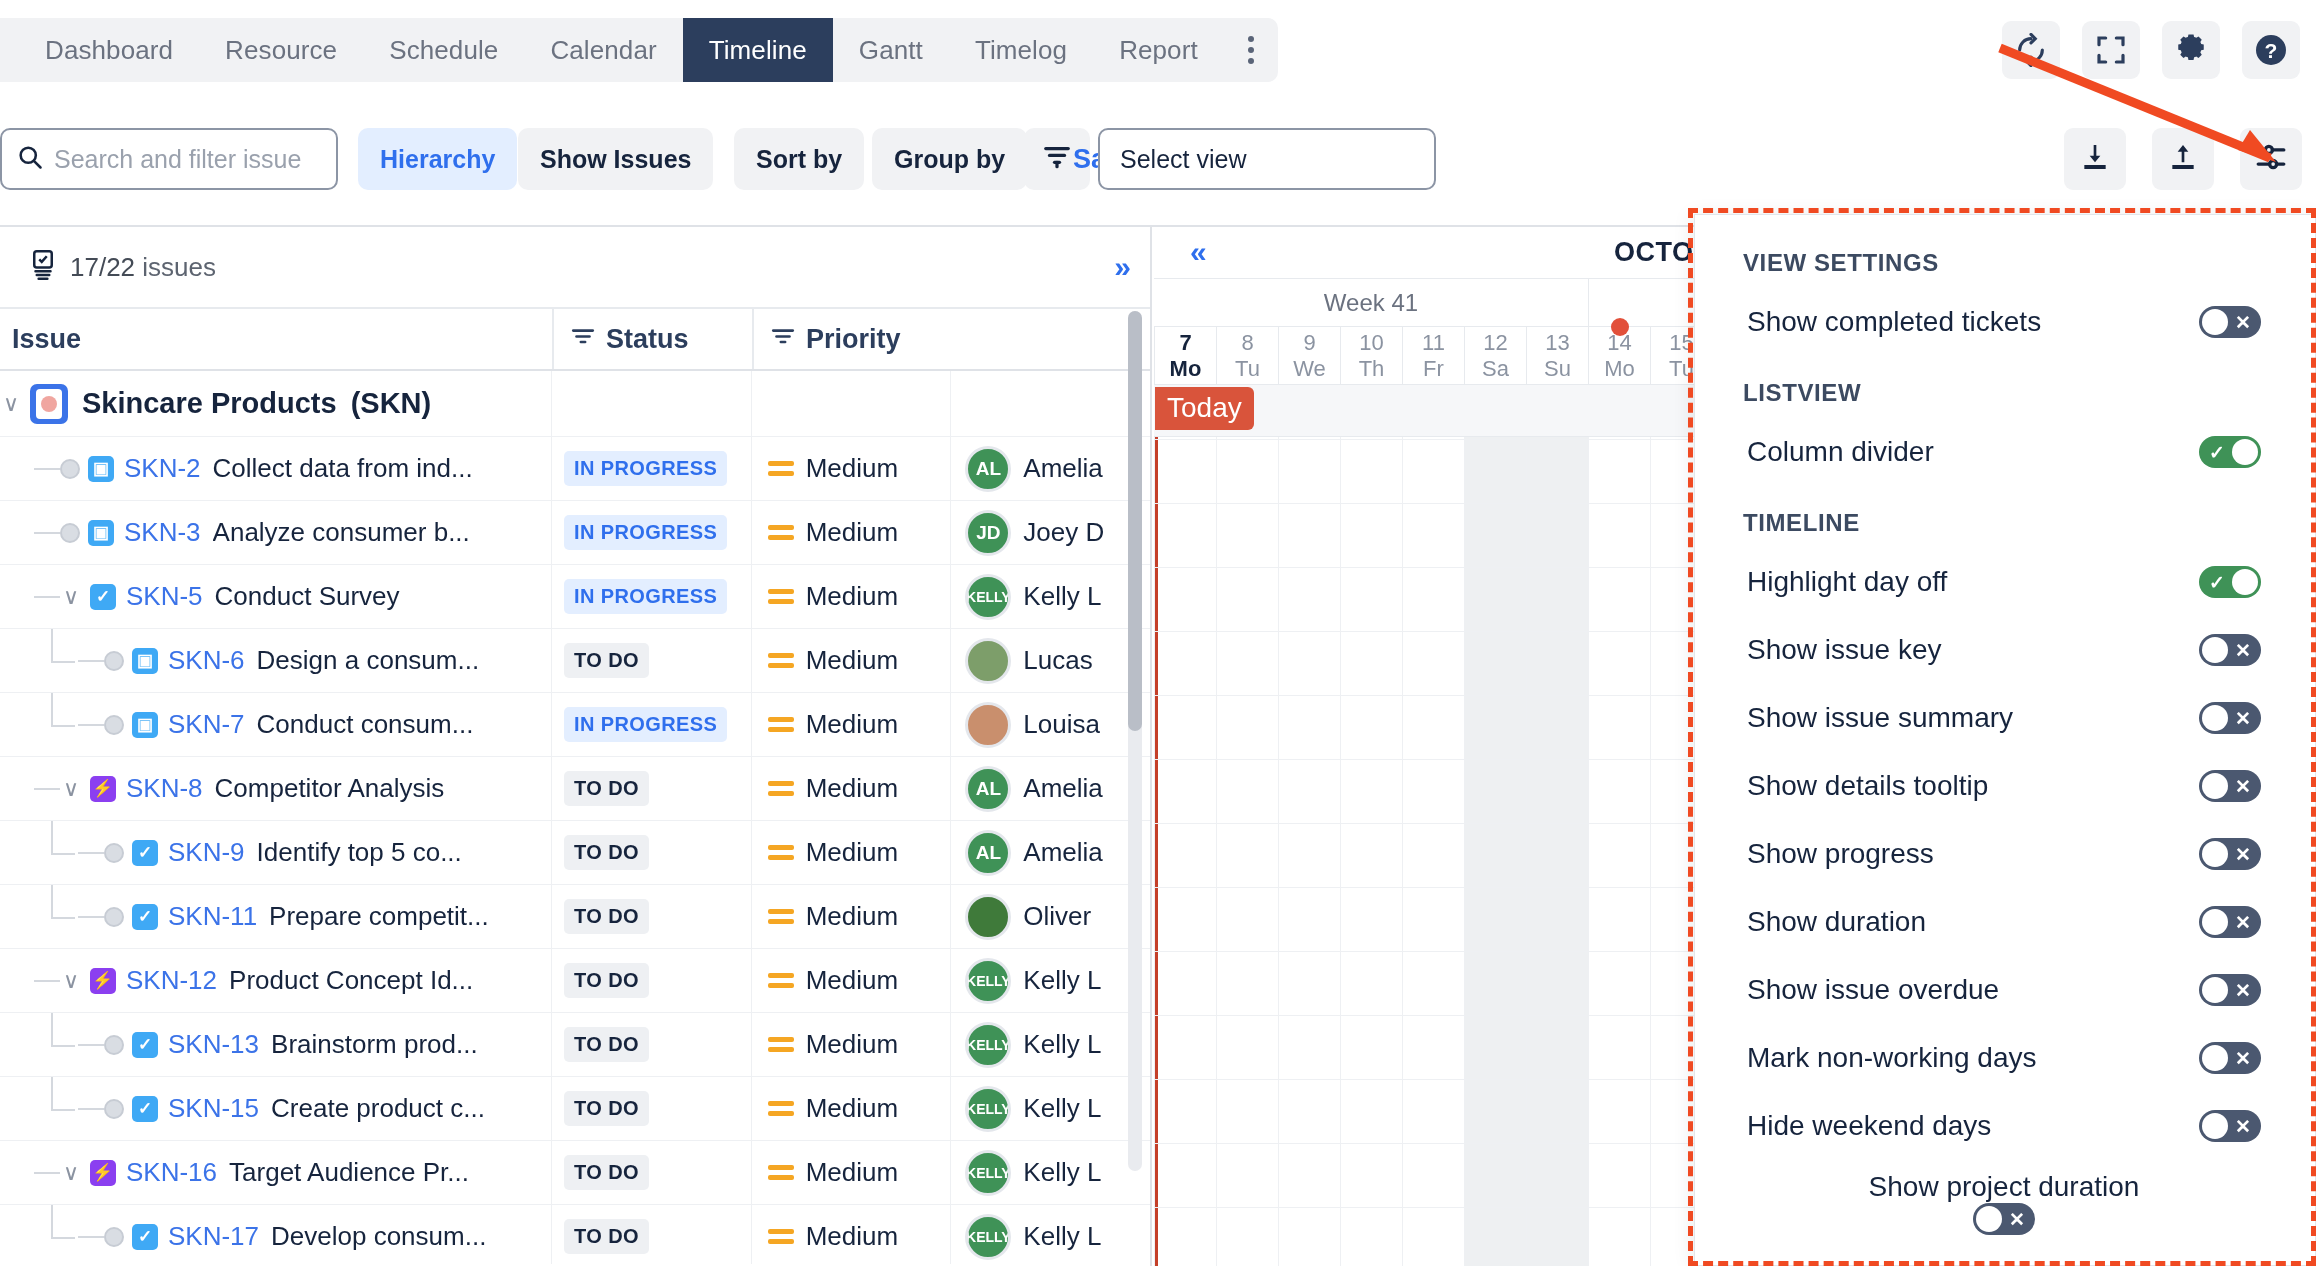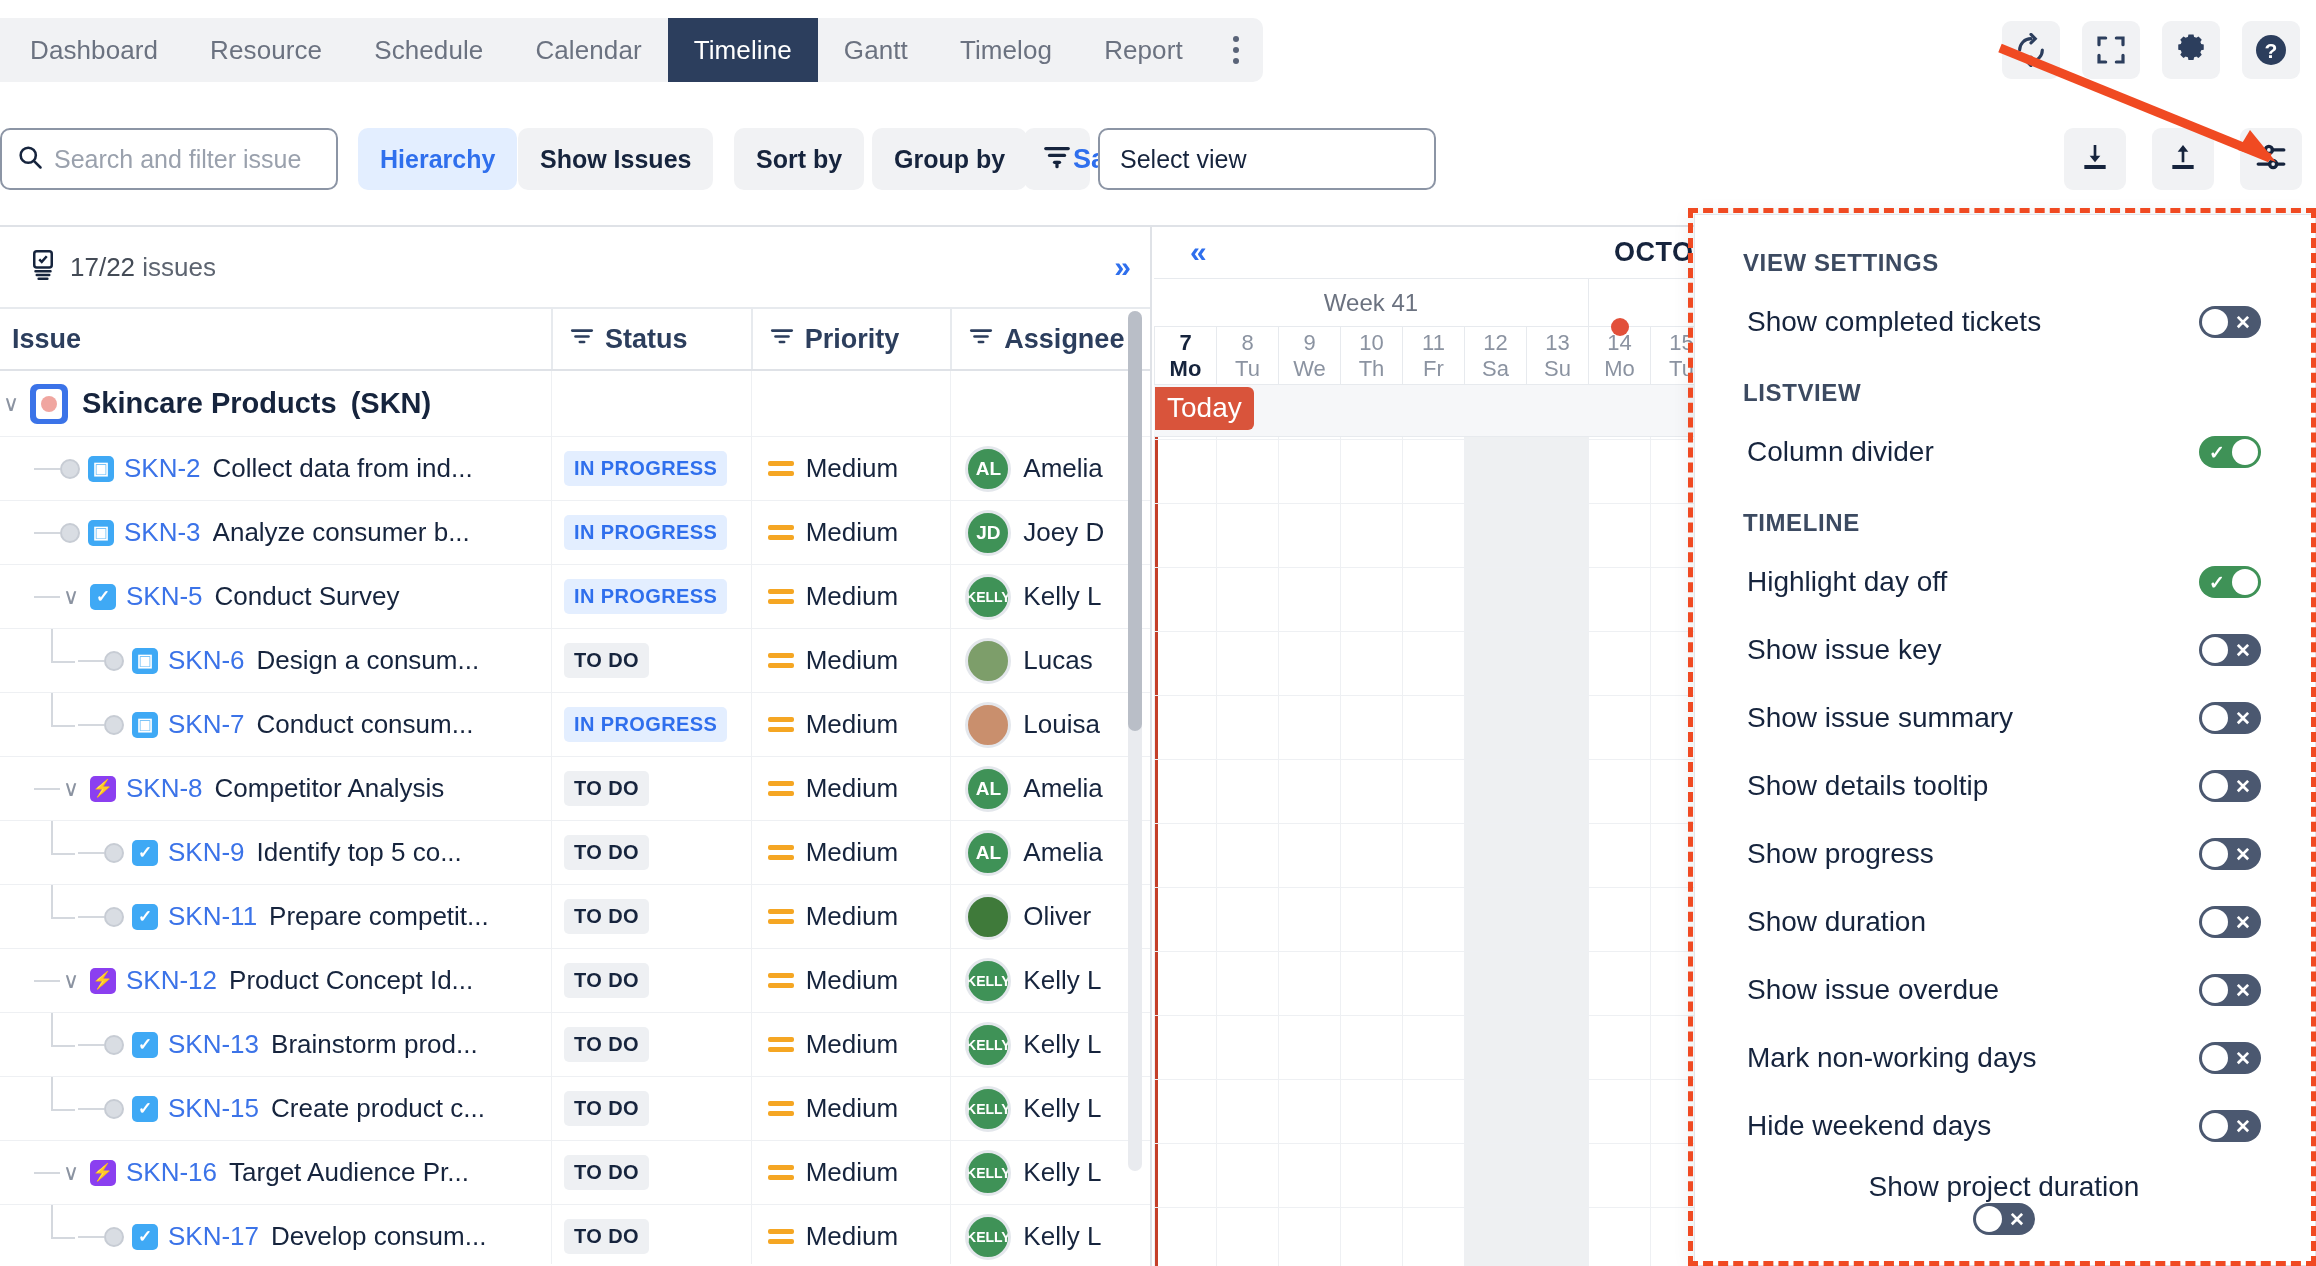--- a/index.html
+++ b/index.html
@@ -21,21 +21,21 @@
     background: #f1f2f4;
     border-radius: 0 10px 10px 0;
     overflow: hidden;
   }
   .nav-tab {
     display: flex; align-items: center; justify-content: center;
     padding: 0 26px;
     font-size: 26px; color: #6b7280; font-weight: 400;
     white-space: nowrap; cursor: pointer; letter-spacing: .1px;
   }
-  .nav-tab:first-child { padding-left: 30px; }
+  .nav-tab:first-child { padding-left: 45px; }
   .nav-tab.active { background: #2c3e5d; color: #ffffff; font-weight: 400; }
   .nav-kebab {
     display: flex; flex-direction: column; align-items: center; justify-content: center;
     gap: 5px; padding: 0 24px; cursor: pointer;
   }
   .nav-kebab i { width: 6px; height: 6px; border-radius: 50%; background: #5a6478; display:block; }
 
   .nav-right {
     position: absolute; right: 16px; top: 0; height: 64px;
     display: flex; align-items: center; gap: 22px;
@@ -399,29 +399,20 @@
         </div>
         <div class="ch c-prio">
           <span>
             <svg width="26" height="26" viewBox="0 0 24 24" fill="none" stroke="#2c3e5d" stroke-width="2.4" stroke-linecap="round">
               <path d="M3 7h18"></path>
                 <path d="M6 12.5h12"></path>
                 <path d="M10 17.5h4"></path>
               </svg></span>
           <span>Priority</span>
         </div>
-        <div class="ch c-assign">
-          <span>
-            <svg width="26" height="26" viewBox="0 0 24 24" fill="none" stroke="#2c3e5d" stroke-width="2.4" stroke-linecap="round">
-              <path d="M3 7h18"></path>
-                <path d="M6 12.5h12"></path>
-                <path d="M10 17.5h4"></path>
-              </svg></span>
-          <span>Assignee</span>
-        </div>
       </div>
 
       <div class="rows" id="issue-rows">
           <div class="row project">
             <div class="cell issue">
               <div class="tree">
                 <span class="caret">∨</span>
                 <div class="proj-ico">
                   <div class="face">
                     <b></b>

